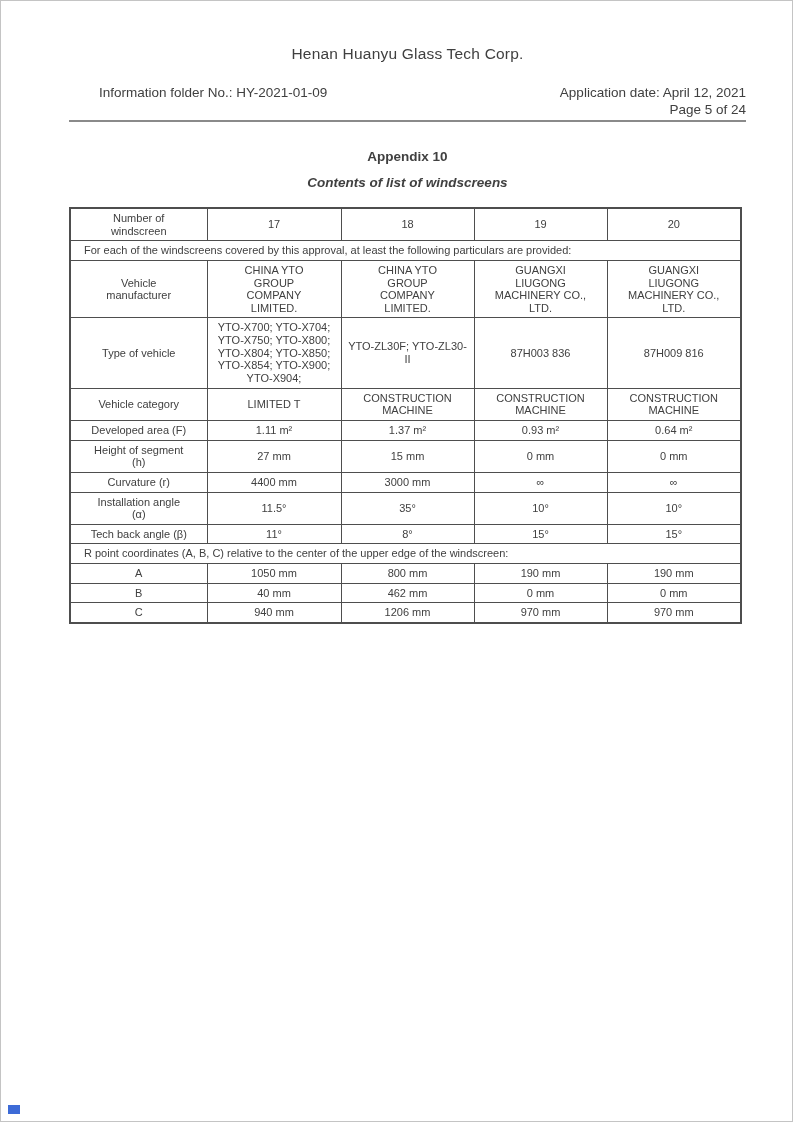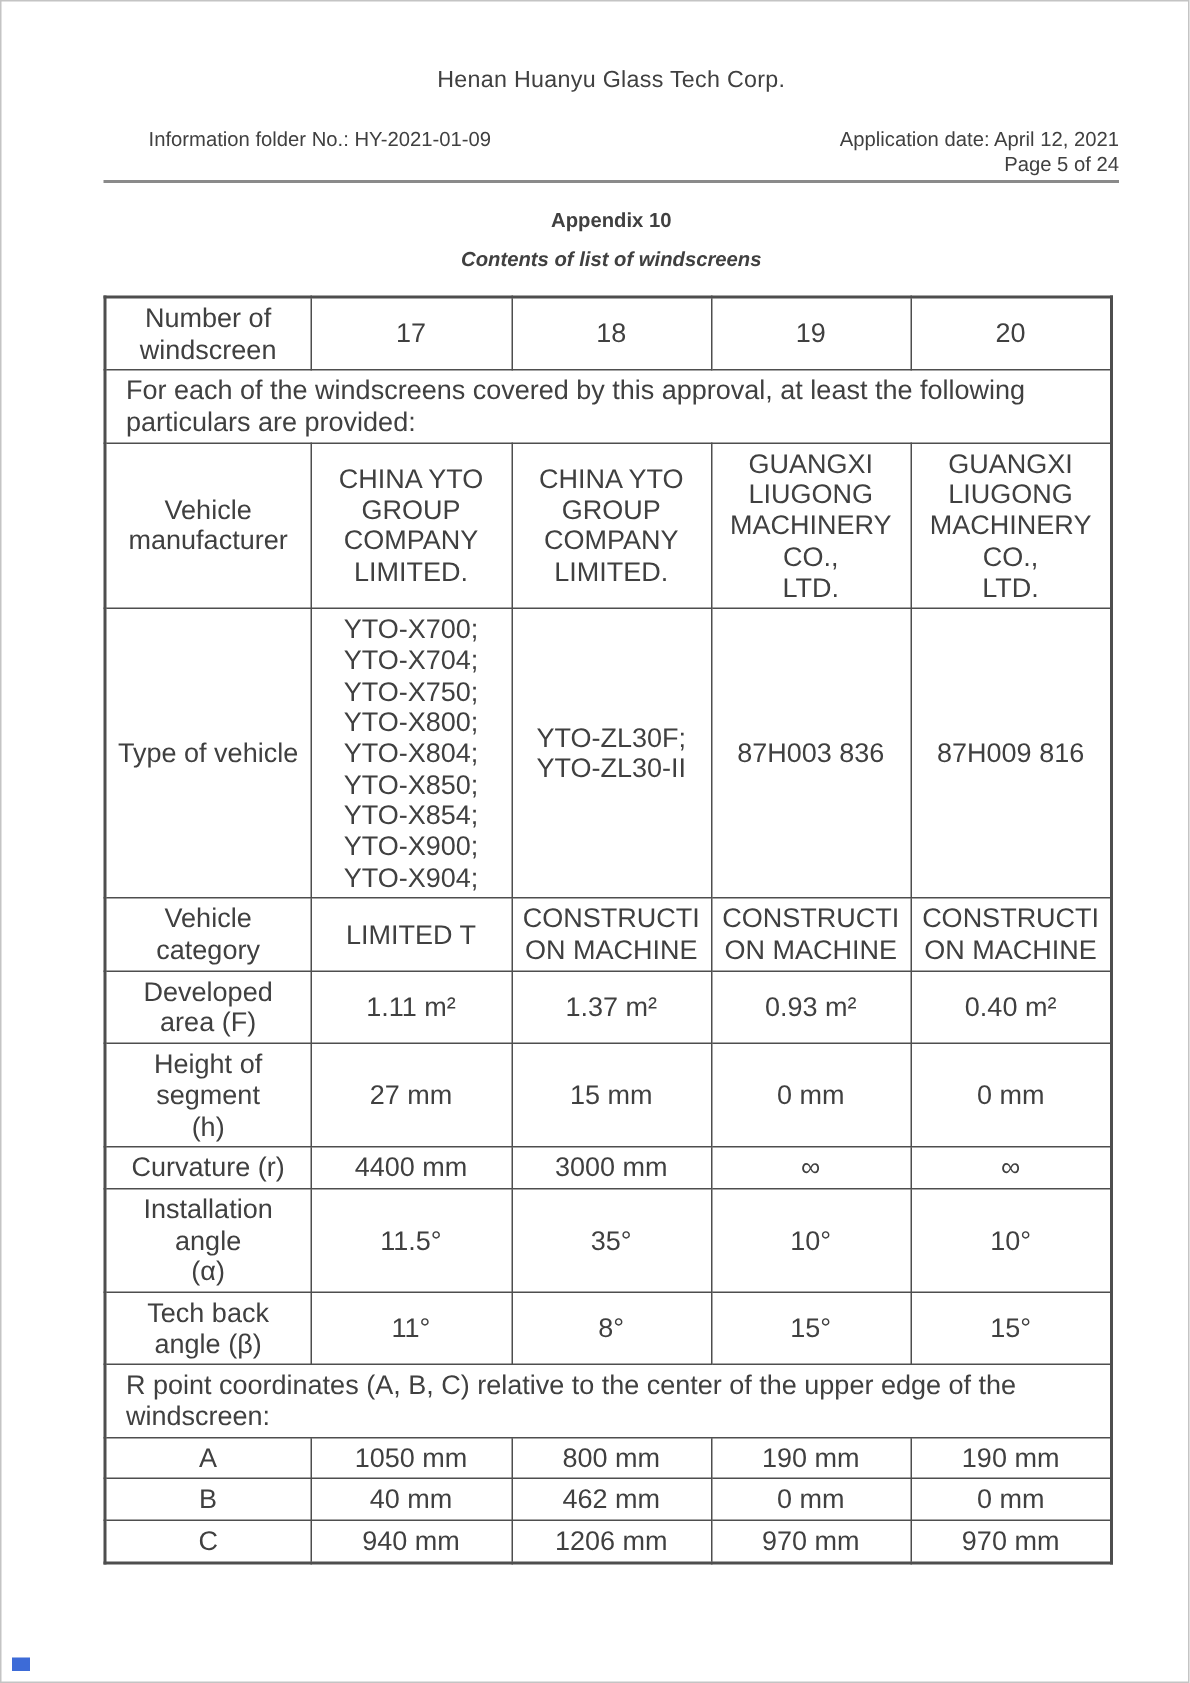--- a/index.html
+++ b/index.html
@@ -33,36 +33,36 @@
   .info-right { text-align: right; }
   .header-rule {
     border: none;
     border-top: 2px solid #8a8a8a;
     margin-top: 2px;
   }
   .appendix-title {
     text-align: center;
     font-size: 13.5px;
     font-weight: bold;
-    margin-top: 17px;
+    margin-top: 27px;
   }
   .appendix-subtitle {
     text-align: center;
     font-size: 13.5px;
     font-weight: bold;
     margin-top: 11px;
     font-style: italic;
   }
 
   table.ws {
     margin-top: 17px;
     width: 671px;
     border-collapse: collapse;
     table-layout: fixed;
-    font-size: 18px;
+    font-size: 11px;
     border: 2px solid #4e4e4e;
   }
   table.ws td {
     border: 1px solid #4e4e4e;
     padding: 3px 6px;
     text-align: center;
     vertical-align: middle;
     line-height: 1.15;
     white-space: pre-line;
     overflow-wrap: break-word;
@@ -150,21 +150,21 @@
         <td>LIMITED T</td>
         <td>CONSTRUCTION MACHINE</td>
         <td>CONSTRUCTION MACHINE</td>
         <td>CONSTRUCTION MACHINE</td>
       </tr>
       <tr>
         <td>Developed area (F)</td>
         <td>1.11 m²</td>
         <td>1.37 m²</td>
         <td>0.93 m²</td>
-        <td>0.40 m²</td>
+        <td>0.64 m²</td>
       </tr>
       <tr>
         <td>Height of segment
 (h)</td>
         <td>27 mm</td>
         <td>15 mm</td>
         <td>0 mm</td>
         <td>0 mm</td>
       </tr>
       <tr>

